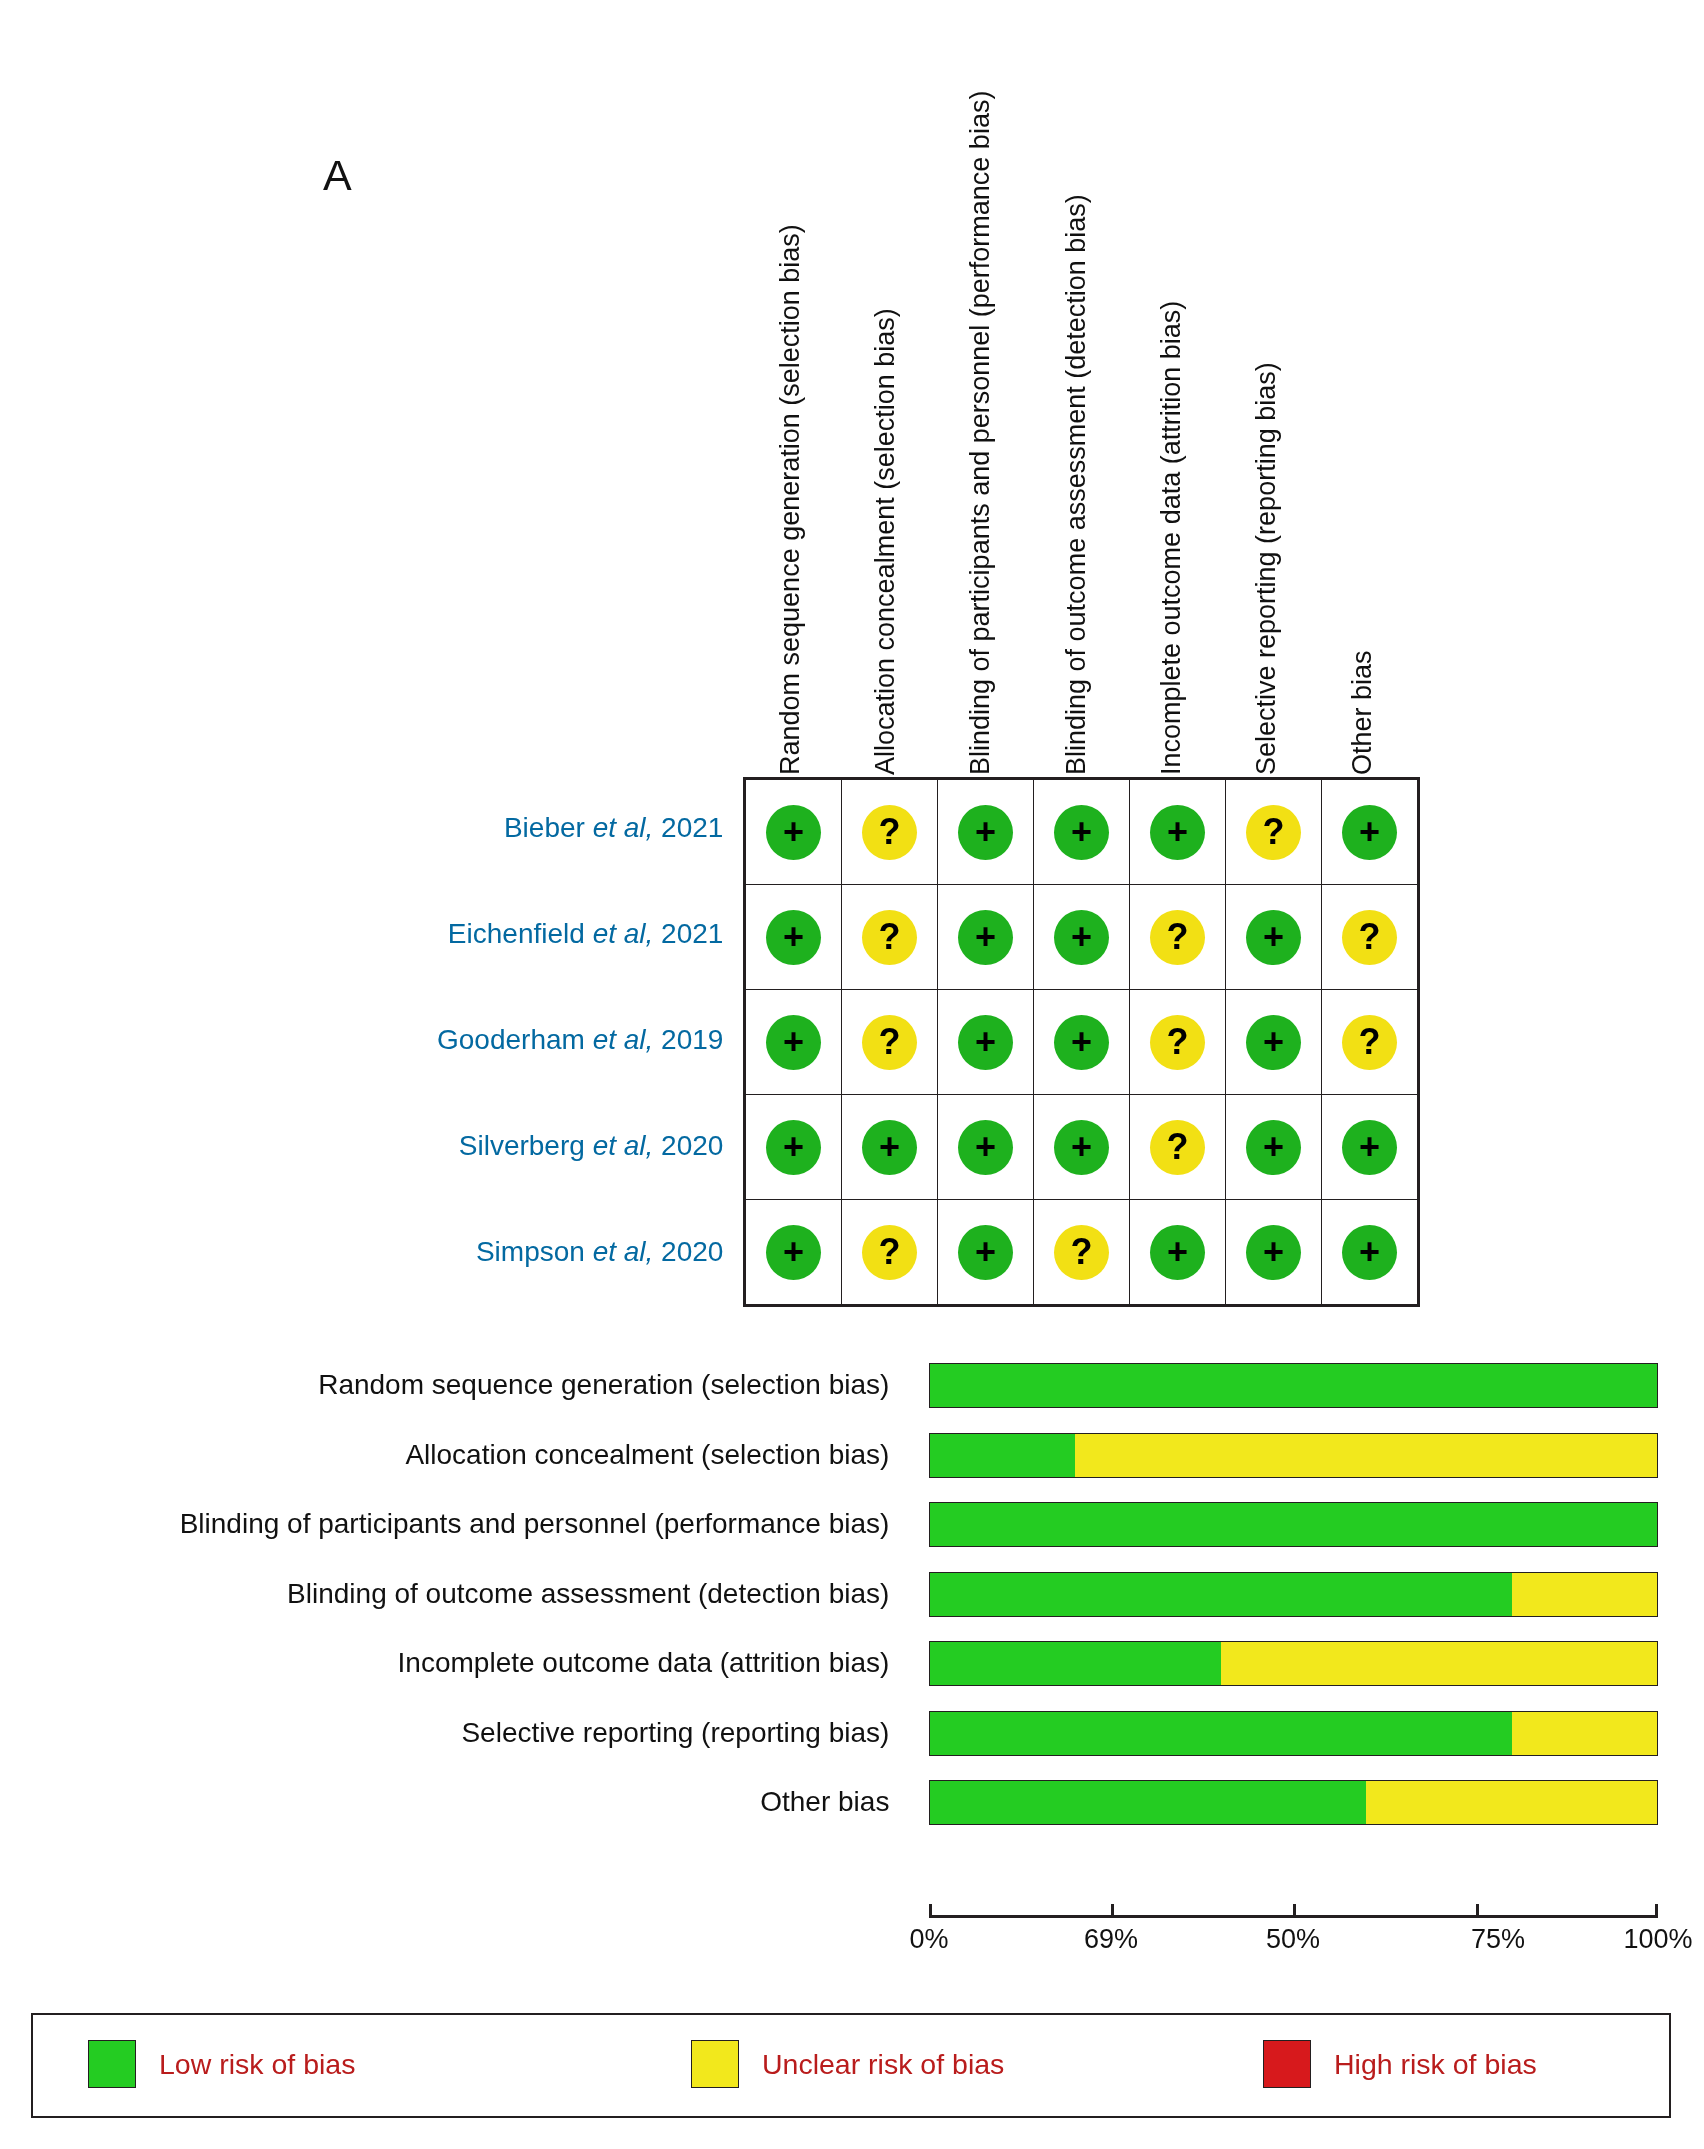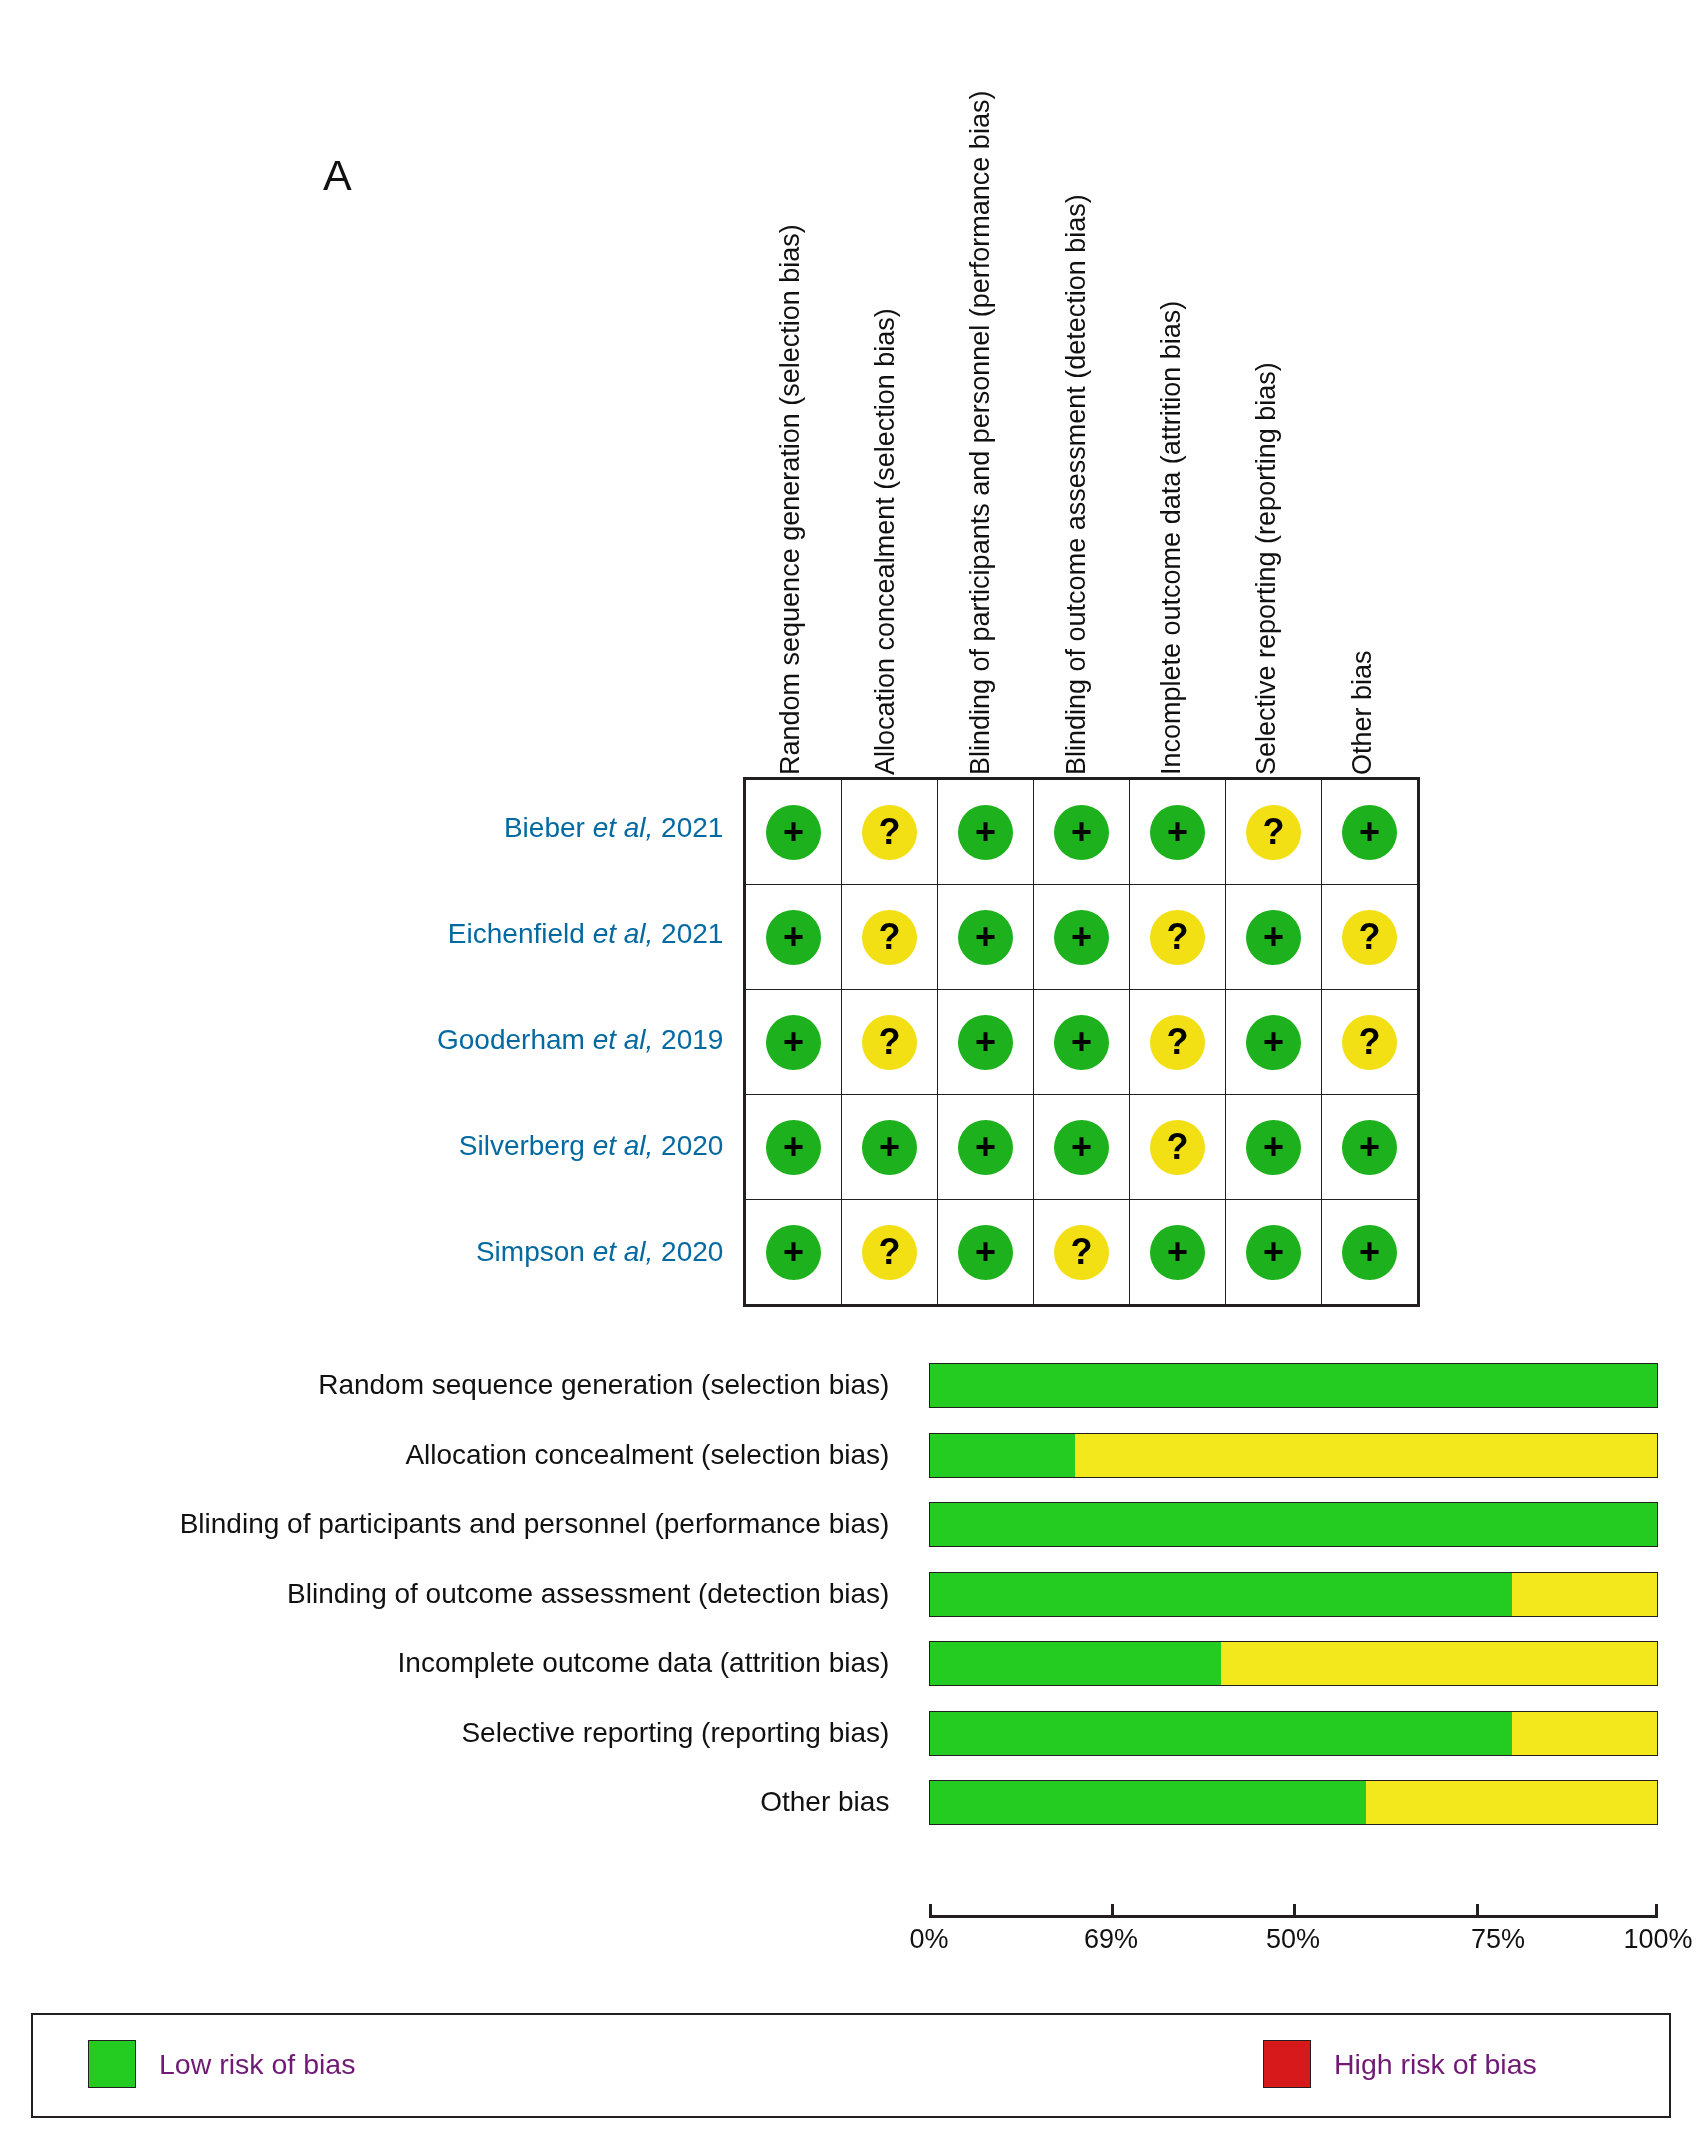--- a/index.html
+++ b/index.html
@@ -191,21 +191,21 @@
     width: 48px;
     height: 48px;
     border: 1.8px solid #231f20;
     box-sizing: border-box;
   }
   .legend-swatch.low     { background: #24cc22; }
   .legend-swatch.unclear { background: #f2e81c; }
   .legend-swatch.high    { background: #d7191c; }
   .legend-text {
     font-size: 28.5px;
-    color: #701a75;
+    color: #b91c1c;
     white-space: nowrap;
   }
 </style>
 </head>
 <body>
 
 <section id="panel-a">
 
   <div class="panel-letter" id="panel-a-letter">A</div>
 
@@ -345,19 +345,23 @@
       <div class="tick-label" style="left: 569px;">75%</div>
       <div class="tick" style="left: 726px;"></div>
       <div class="tick-label" style="left: 729px;">100%</div>
     </div>
 
   <div id="legend">
       <div class="legend-item" style="left: 55px;">
         <div class="legend-swatch low"></div>
         <div class="legend-text">Low risk of bias</div>
       </div>
+      <div class="legend-item" style="left: 658px;">
+        <div class="legend-swatch unclear"></div>
+        <div class="legend-text">Unclear risk of bias</div>
+      </div>
       <div class="legend-item" style="left: 1230px;">
         <div class="legend-swatch high"></div>
         <div class="legend-text">High risk of bias</div>
       </div>
     </div>
 </section>
 
 
 </body></html>

